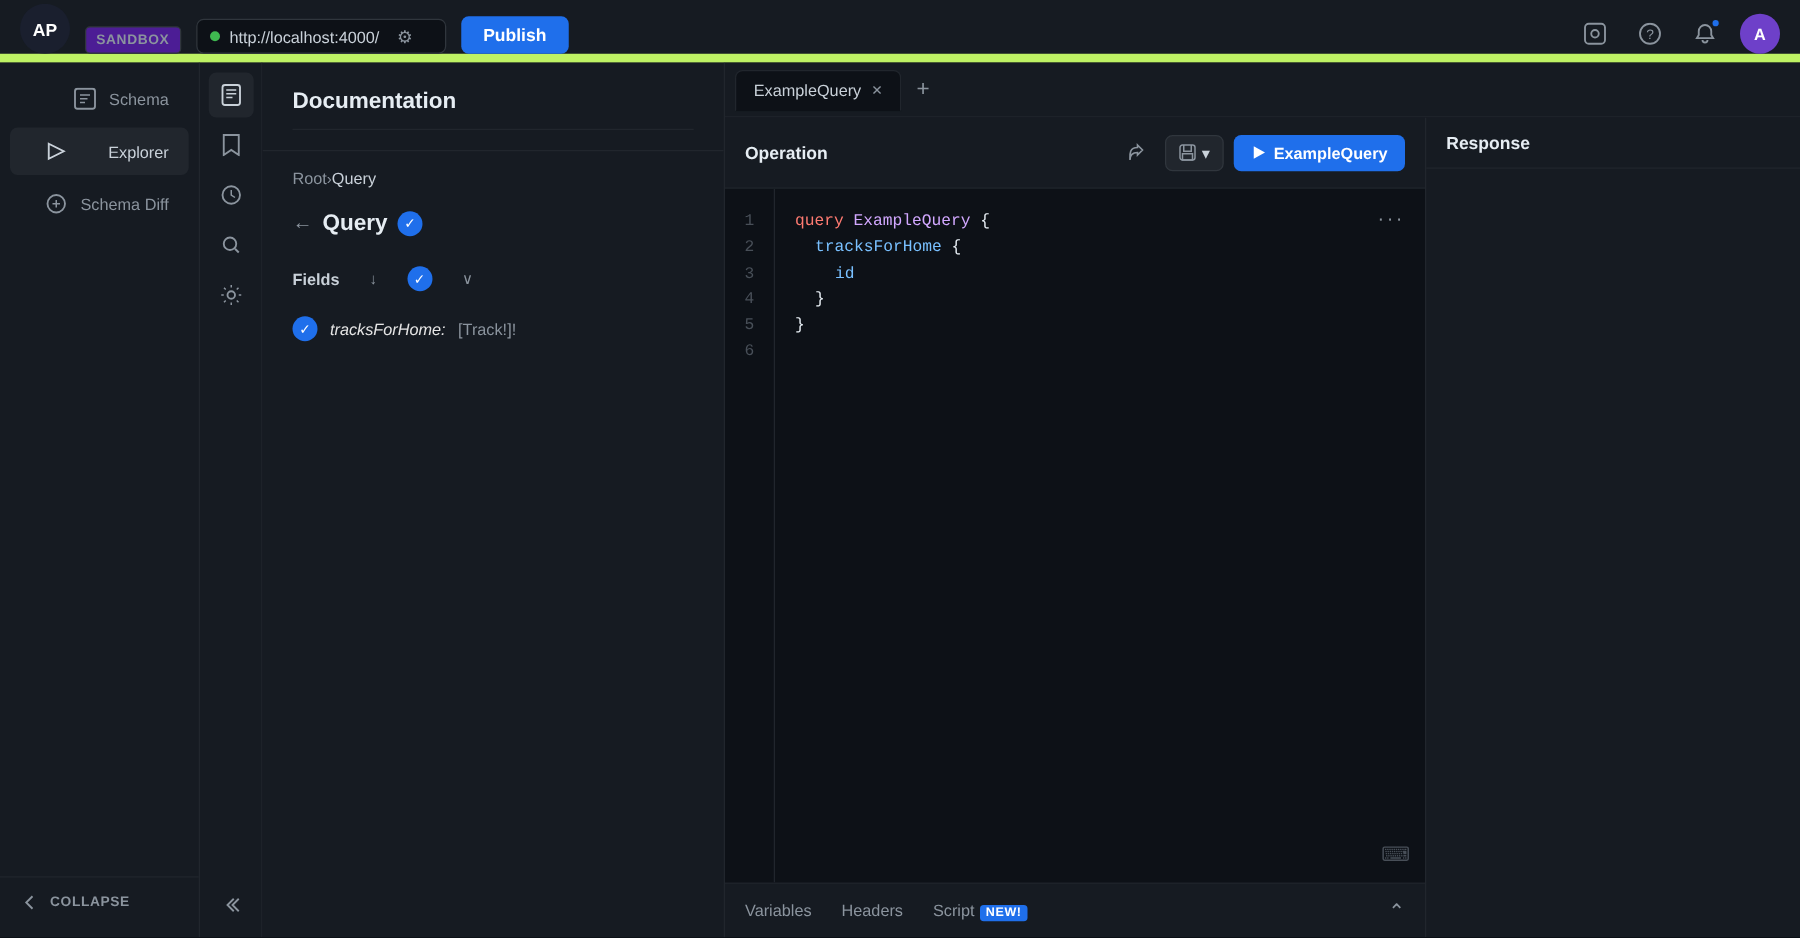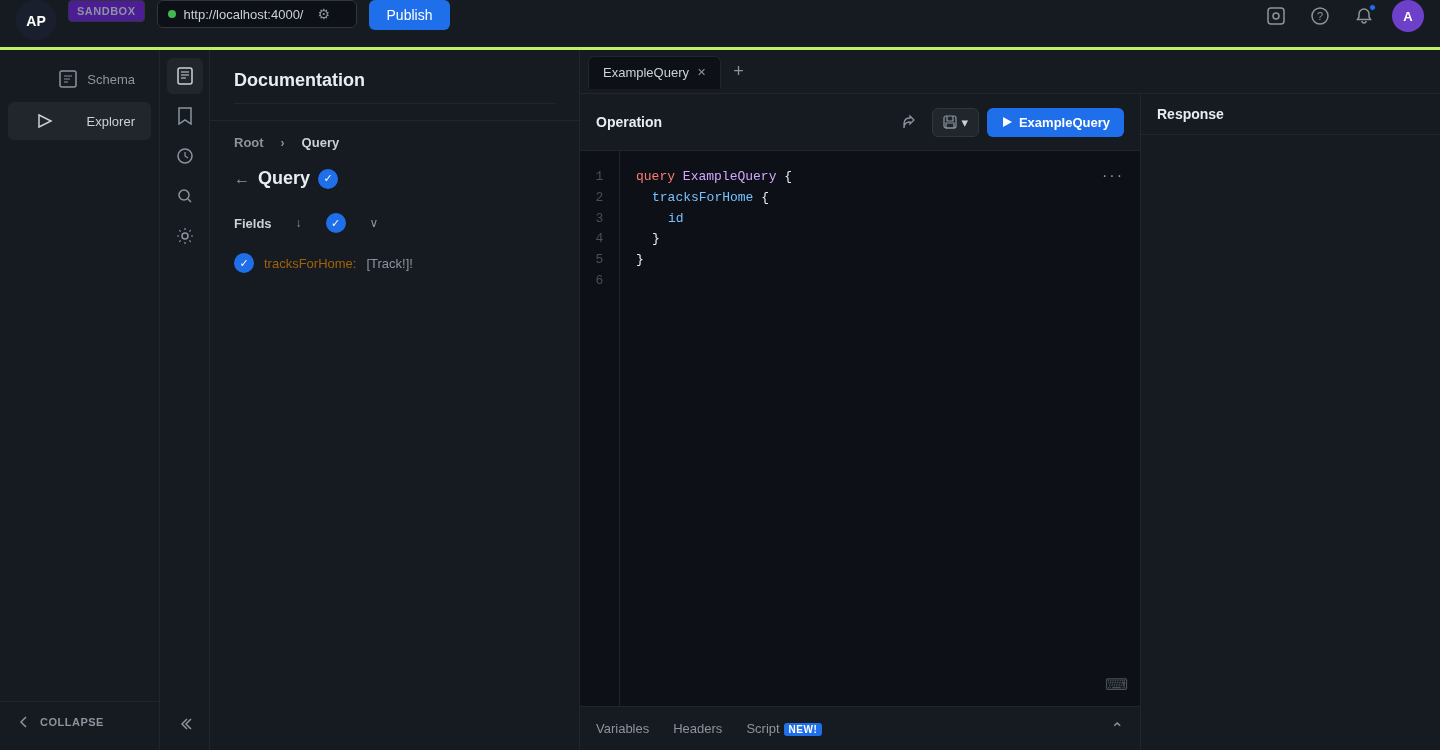--- a/index.html
+++ b/index.html
@@ -12,24 +12,24 @@
       overflow: hidden;
       display: flex;
       flex-direction: column;
     }
 
     
     .topbar {
       height: 50px;
       background: #161b22;
       display: flex;
-      align-items: flex-start;
+      align-items: flex-end;
       padding: 0 16px;
       gap: 12px;
-      border-bottom: 3px solid #bef264;
+      border-bottom: 7px solid #bef264;
       flex-shrink: 0;
     }
     .logo {
       width: 40px;
       height: 40px;
       display: flex;
       align-items: center;
       justify-content: center;
     }
     .logo svg { width: 40px; height: 40px; }
@@ -69,21 +69,21 @@
       cursor: pointer;
       font-size: 14px;
     }
     .publish-btn {
       background: #1f6feb;
       color: #fff;
       border: none;
       border-radius: 6px;
       padding: 7px 18px;
       font-size: 14px;
-      font-weight: 400;
+      font-weight: 700;
       cursor: pointer;
     }
     .topbar-spacer { flex: 1; }
     .topbar-icons {
       display: flex;
       align-items: center;
       gap: 12px;
     }
     .topbar-icon {
       width: 32px;
@@ -237,25 +237,24 @@
       margin-bottom: 12px;
     }
     .doc-divider {
       height: 1px;
       background: #21262d;
       margin-top: 8px;
     }
     .breadcrumb {
       display: flex;
       align-items: flex-end;
-      gap: 17px;
+      gap: 0;
       padding: 14px 24px 10px;
       font-size: 13px;
       color: #8b949e;
-      font-weight: bold;
     }
     .breadcrumb-sep { color: #8b949e; font-size: 12px; }
     .breadcrumb-link { color: #8b949e; cursor: pointer; }
     .breadcrumb-current { color: #c9d1d9; }
     .doc-query-header {
       display: flex;
       align-items: center;
       gap: 8px;
       padding: 8px 24px 16px;
     }
@@ -301,21 +300,22 @@
       cursor: pointer;
     }
     .field-item {
       display: flex;
       align-items: center;
       gap: 10px;
       padding: 8px 0;
     }
     .field-name {
       font-size: 13px;
-      color: #a16207;
+      color: #e5e5e5;
+      font-style: italic;
     }
     .field-type {
       font-size: 13px;
       color: #8b949e;
     }
 
     
     .editor-area {
       flex: 1;
       display: flex;
@@ -582,20 +582,29 @@
       </span>
       <span>Schema</span>
     </div>
     <div class="nav-item active">
       <span class="nav-icon">
         <svg width="18" height="18" viewBox="0 0 18 18" fill="none">
           <polygon points="3,3 15,9 3,15" stroke="#c9d1d9" stroke-width="1.5" fill="none"></polygon>
         </svg>
       </span>
       <span>Explorer</span>
+    </div>
+    <div class="nav-item">
+      <span class="nav-icon">
+        <svg width="18" height="18" viewBox="0 0 18 18" fill="none">
+          <circle cx="9" cy="9" r="7" stroke="#8b949e" stroke-width="1.5"></circle>
+          <path d="M6 9h6M9 6v6" stroke="#8b949e" stroke-width="1.2"></path>
+        </svg>
+      </span>
+      <span>Schema Diff</span>
     </div>
 
     <div class="nav-spacer"></div>
 
     <div class="collapse-btn">
       <span class="collapse-arrow">
         <svg width="14" height="14" viewBox="0 0 14 14" fill="none">
           <path d="M9 2L4 7l5 5" stroke="#8b949e" stroke-width="1.5"></path>
         </svg>
       </span>

